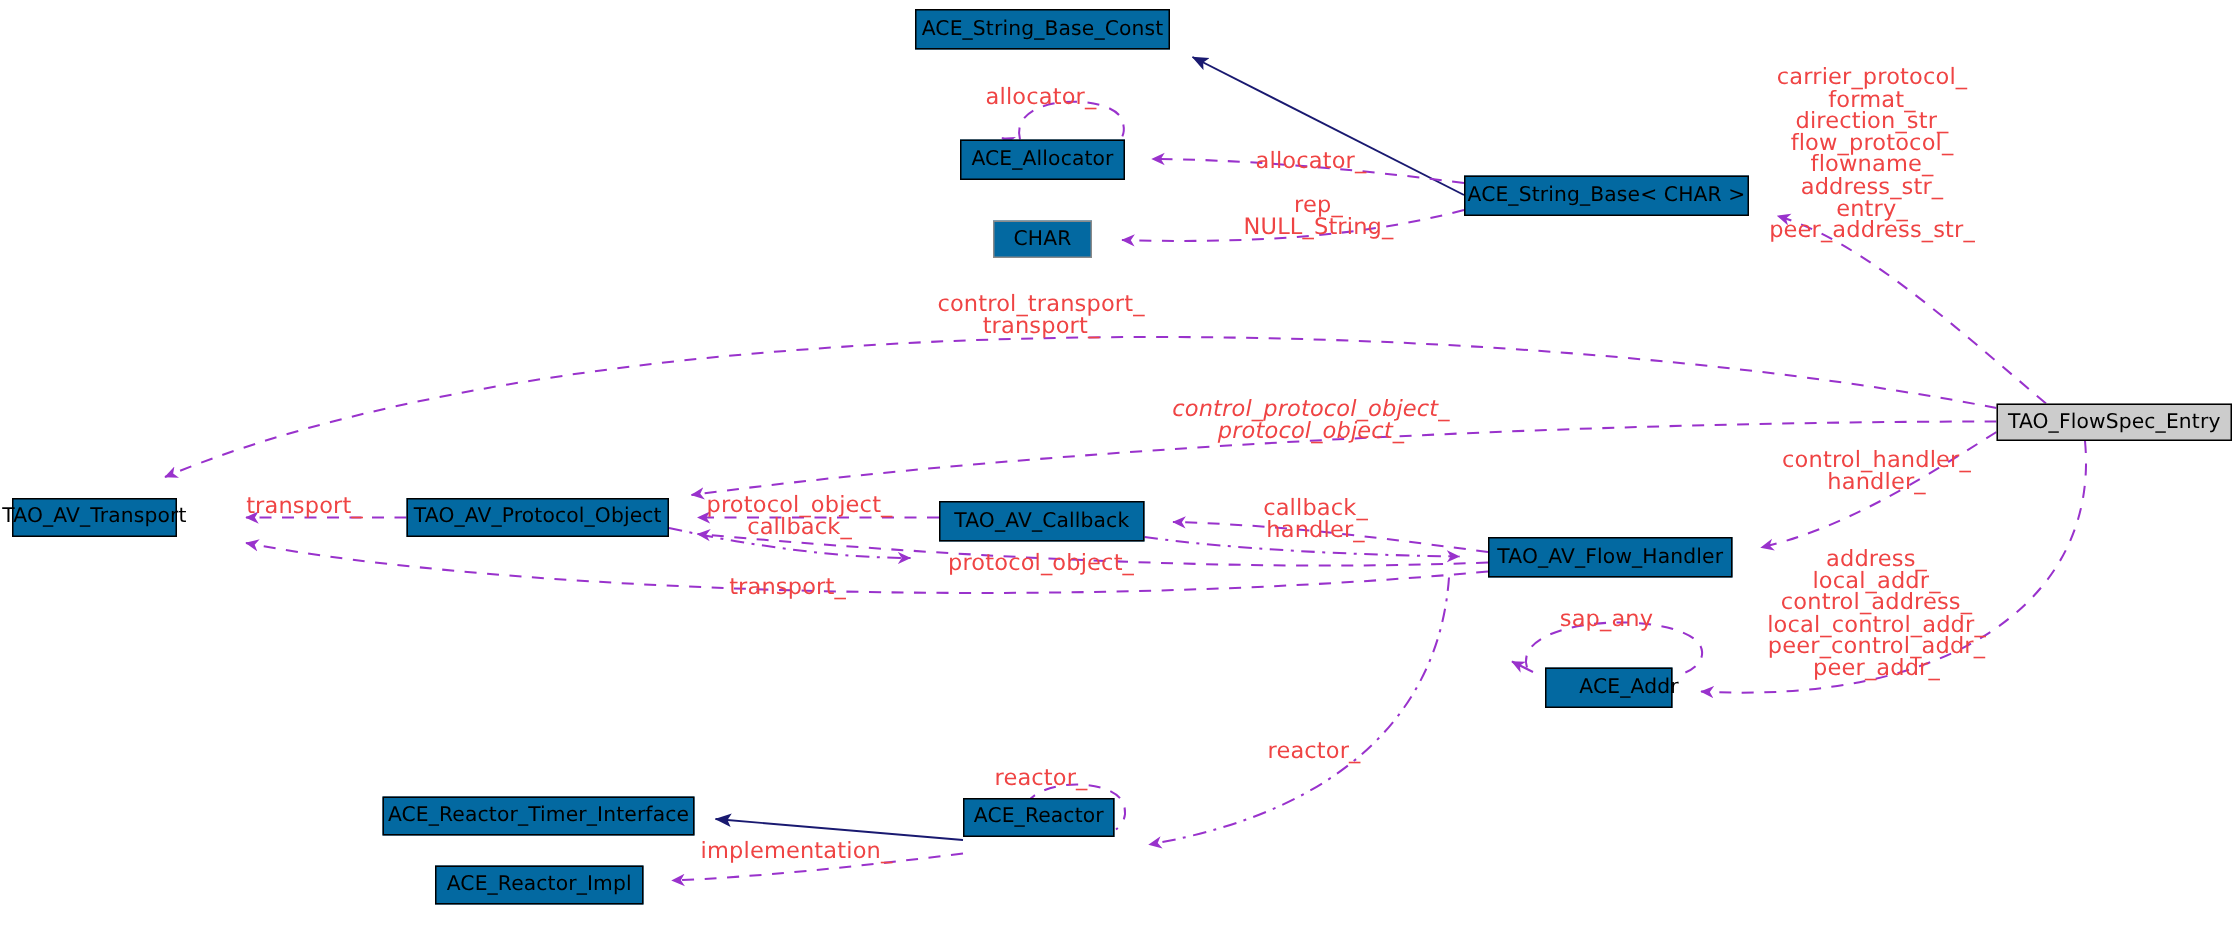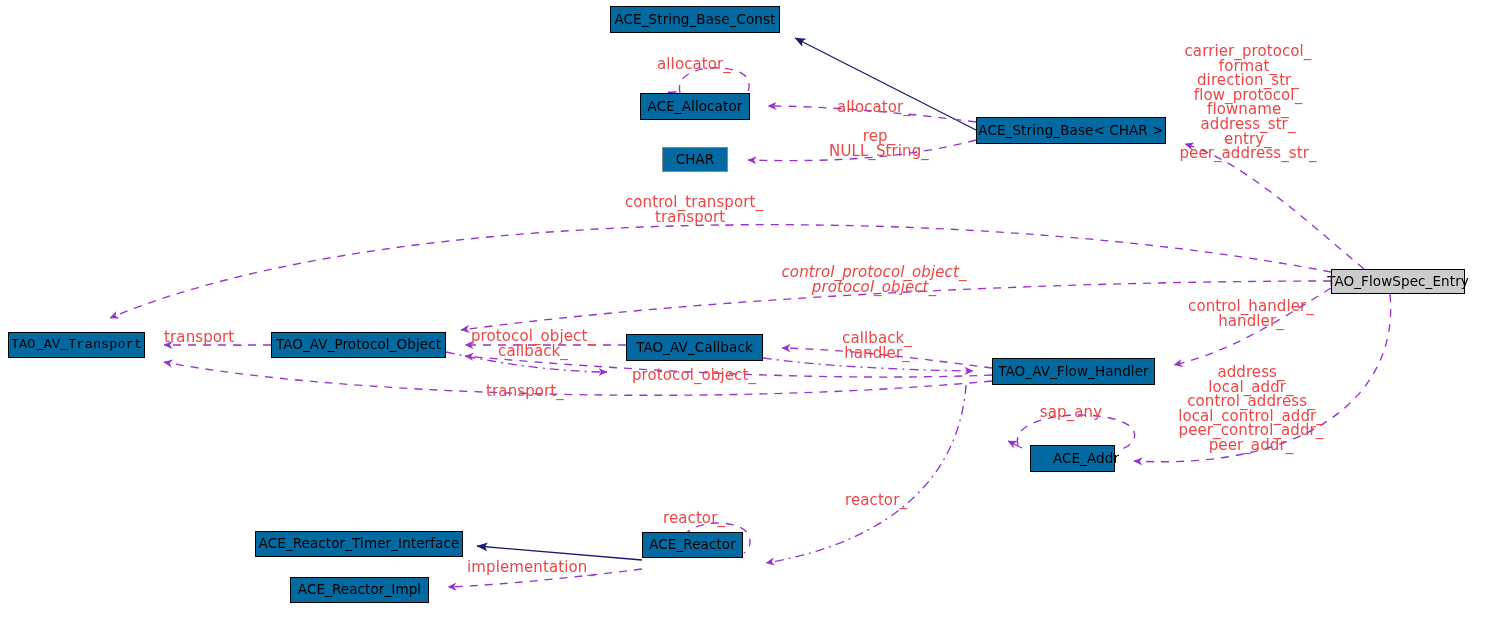--- a/index.html
+++ b/index.html
@@ -121,23 +121,23 @@
   </svg>
 
   <div class="node plain" style="left:610px; top:6px; width:170px; height:27px;">ACE_String_Base_Const</div>
 
   <div class="node plain" style="left:640px; top:93px; width:110px; height:27px;">ACE_Allocator</div>
 
   <div class="node softborder" style="left:662px; top:147px; width:66px; height:25px;">CHAR</div>
 
   <div class="node plain" style="left:976px; top:117px; width:190px; height:27px;">ACE_String_Base&lt; CHAR &gt;</div>
 
-  <div class="node highlight" style="left:1331px; top:269px; width:134px; height:25px;text-align:center;">TAO_FlowSpec_Entry</div>
-
-  <div class="node plain" style="left:8px; top:332px; width:137px; height:26px;font-family:Liberation Mono, monospace;">TAO_AV_Transport</div>
+  <div class="node highlight" style="left:1331px; top:269px; width:157px; height:25px;text-align:center;">TAO_FlowSpec_Entry</div>
+
+  <div class="node plain" style="left:8px; top:332px; width:110px; height:26px;">TAO_AV_Transport</div>
 
   <div class="node plain" style="left:271px; top:332px; width:175px; height:26px;">TAO_AV_Protocol_Object</div>
 
   <div class="node plain" style="left:626px; top:334px; width:137px; height:27px;">TAO_AV_Callback</div>
 
   <div class="node plain" style="left:992px; top:358px; width:163px; height:27px;">TAO_AV_Flow_Handler</div>
 
   <div class="node plain" style="left:1030px; top:445px; width:85px; height:27px;padding-left:27px;">ACE_Addr</div>
 
   <div class="node plain" style="left:255px; top:531px; width:208px; height:26px;">ACE_Reactor_Timer_Interface</div>

